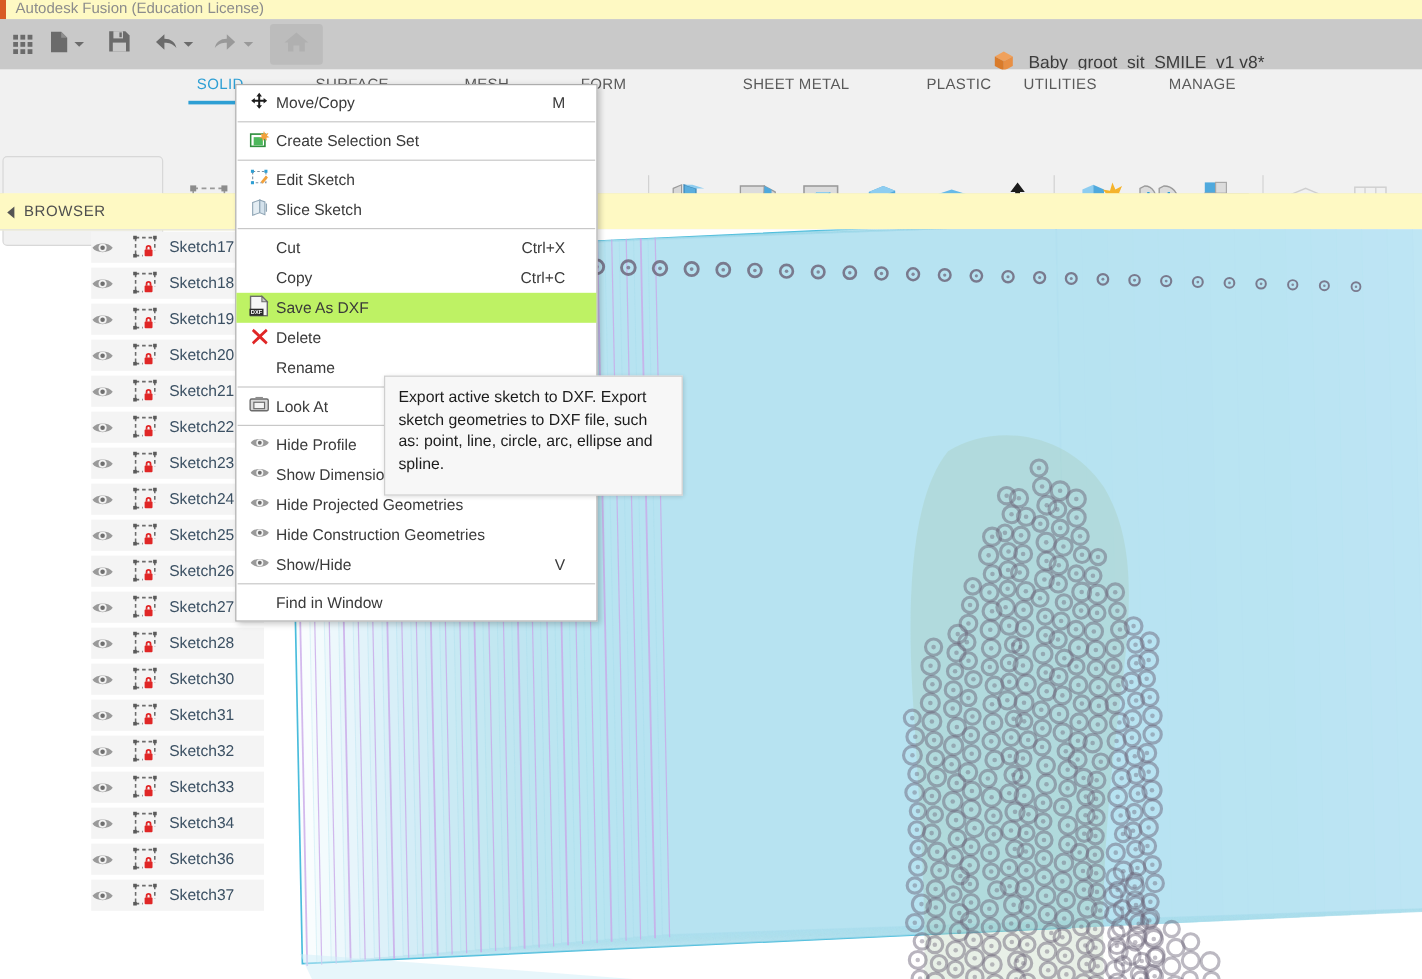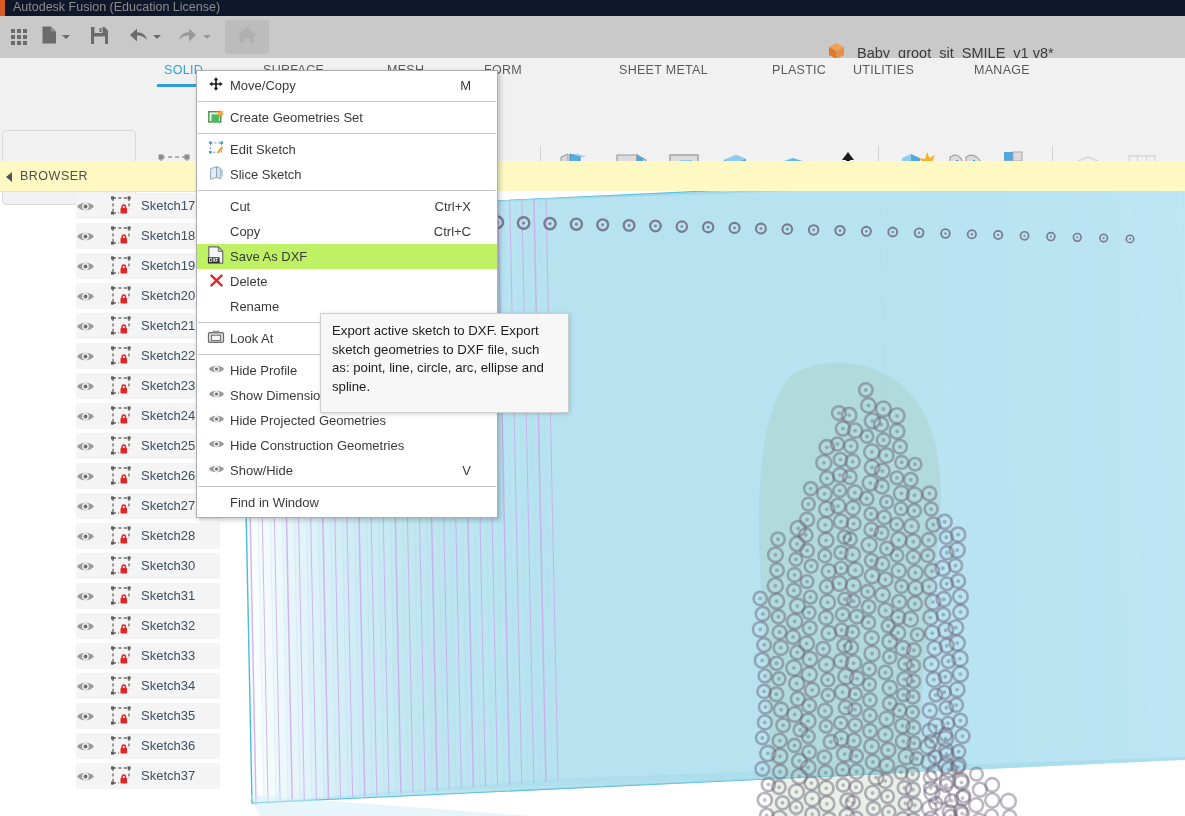--- a/index.html
+++ b/index.html
@@ -5,21 +5,21 @@
   html,body{margin:0;padding:0;}
   body{
     width:1185px;height:816px;overflow:hidden;position:relative;
     font-family:"Liberation Sans", sans-serif;
     background:#ffffff;
     -webkit-font-smoothing:antialiased;
   }
   
   #titlebar{
     position:absolute;left:0;top:0;width:1185px;height:16px;
-    background:#0f172a;border-bottom:1px solid #dcdcdc;
+    background:#fef9c3;border-bottom:1px solid #dcdcdc;
   }
   #titlebar .orange-tab{
     position:absolute;left:0;top:0;width:5px;height:16px;background:#d85b24;
   }
   #titlebar .title-text{
     position:absolute;left:13px;top:-1px;font-size:12.5px;color:#8c8c8c;
     line-height:16px;white-space:nowrap;
   }
   
   #qat{
@@ -2359,41 +2359,20 @@
       <div class="skicon">
         <svg width="22" height="20" viewBox="0 0 22 20">
       <path d="M3 2 H19 M19 2 V13 M3 2 V17 M3 17 H9" fill="none" stroke="#6b6b6b" stroke-width="1.3" stroke-dasharray="3 2.4"></path>
       <rect x="1" y="0.4" width="3" height="3" fill="#5a5a5a"></rect>
       <rect x="17.6" y="0.4" width="3" height="3" fill="#5a5a5a"></rect>
       <rect x="1" y="15.6" width="3" height="3" fill="#5a5a5a"></rect>
       <path d="M11.4 10.6 a2.4 2.4 0 0 1 4.8 0 v1.6 h-1.5 v-1.6 a0.9 0.9 0 0 0 -1.8 0 v1.6 h-1.5 z" fill="#e02626"></path>
       <rect x="10.5" y="12" width="6.6" height="5.6" rx="0.8" fill="#e02626"></rect>
     </svg>
       </div>
-      <div class="label">Sketch35</div>
-    </div>
-    <div class="tree-row">
-      <div class="rowbg"></div>
-      <div class="eye">
-        <svg width="19" height="13" viewBox="0 0 18 12">
-          <path d="M1 6 C4 1.4 14 1.4 17 6 C14 10.6 4 10.6 1 6 Z" fill="#9a9a9a"></path>
-          <circle cx="9" cy="6" r="3.2" fill="#f3f3f3"></circle>
-          <circle cx="9" cy="6" r="1.8" fill="#6f6f6f"></circle>
-        </svg>
-      </div>
-      <div class="skicon">
-        <svg width="22" height="20" viewBox="0 0 22 20">
-      <path d="M3 2 H19 M19 2 V13 M3 2 V17 M3 17 H9" fill="none" stroke="#6b6b6b" stroke-width="1.3" stroke-dasharray="3 2.4"></path>
-      <rect x="1" y="0.4" width="3" height="3" fill="#5a5a5a"></rect>
-      <rect x="17.6" y="0.4" width="3" height="3" fill="#5a5a5a"></rect>
-      <rect x="1" y="15.6" width="3" height="3" fill="#5a5a5a"></rect>
-      <path d="M11.4 10.6 a2.4 2.4 0 0 1 4.8 0 v1.6 h-1.5 v-1.6 a0.9 0.9 0 0 0 -1.8 0 v1.6 h-1.5 z" fill="#e02626"></path>
-      <rect x="10.5" y="12" width="6.6" height="5.6" rx="0.8" fill="#e02626"></rect>
-    </svg>
-      </div>
       <div class="label">Sketch36</div>
     </div>
     <div class="tree-row">
       <div class="rowbg"></div>
       <div class="eye">
         <svg width="19" height="13" viewBox="0 0 18 12">
           <path d="M1 6 C4 1.4 14 1.4 17 6 C14 10.6 4 10.6 1 6 Z" fill="#9a9a9a"></path>
           <circle cx="9" cy="6" r="3.2" fill="#f3f3f3"></circle>
           <circle cx="9" cy="6" r="1.8" fill="#6f6f6f"></circle>
         </svg>
@@ -2424,21 +2403,21 @@
     </div>
     <div class="msep"></div>
     <div class="mi">
       <span class="mi-ico">
         <span><svg width="17" height="16" viewBox="0 0 20 18">
             <rect x="1" y="4" width="14" height="12" fill="none" stroke="#2f8f3d" stroke-width="1.6"></rect>
             <rect x="4" y="7" width="9" height="8" fill="#4db85c"></rect>
             <path d="M14 1 L15.5 4 L18.5 2.8 L17 5.6 L19.5 7 L16.5 7.6 L17 10.5 L14.6 8.6 L13 11 L12.4 8 L9.5 8 L12 6 L10.5 3.2 L13.2 4.2 Z" fill="#f2a13c"></path>
           </svg></span>
       </span>
-      <span class="mi-txt">Create Geometries Set</span>
+      <span class="mi-txt">Create Selection Set</span>
     </div>
     <div class="msep"></div>
     <div class="mi">
       <span class="mi-ico">
         <span><svg width="17" height="16" viewBox="0 0 20 18">
             <rect x="3" y="3" width="13" height="11" fill="none" stroke="#7d8fa0" stroke-width="1.1" stroke-dasharray="2.5 2"></rect>
             <rect x="1.3" y="1.3" width="3" height="3" fill="#2e9fd4"></rect>
             <rect x="14.5" y="1.3" width="3" height="3" fill="#2e9fd4"></rect>
             <rect x="1.3" y="12.5" width="3" height="3" fill="#2e9fd4"></rect>
             <path d="M11 13 L16 7 L18 9 L13 15 Z" fill="#f2a13c"></path>

